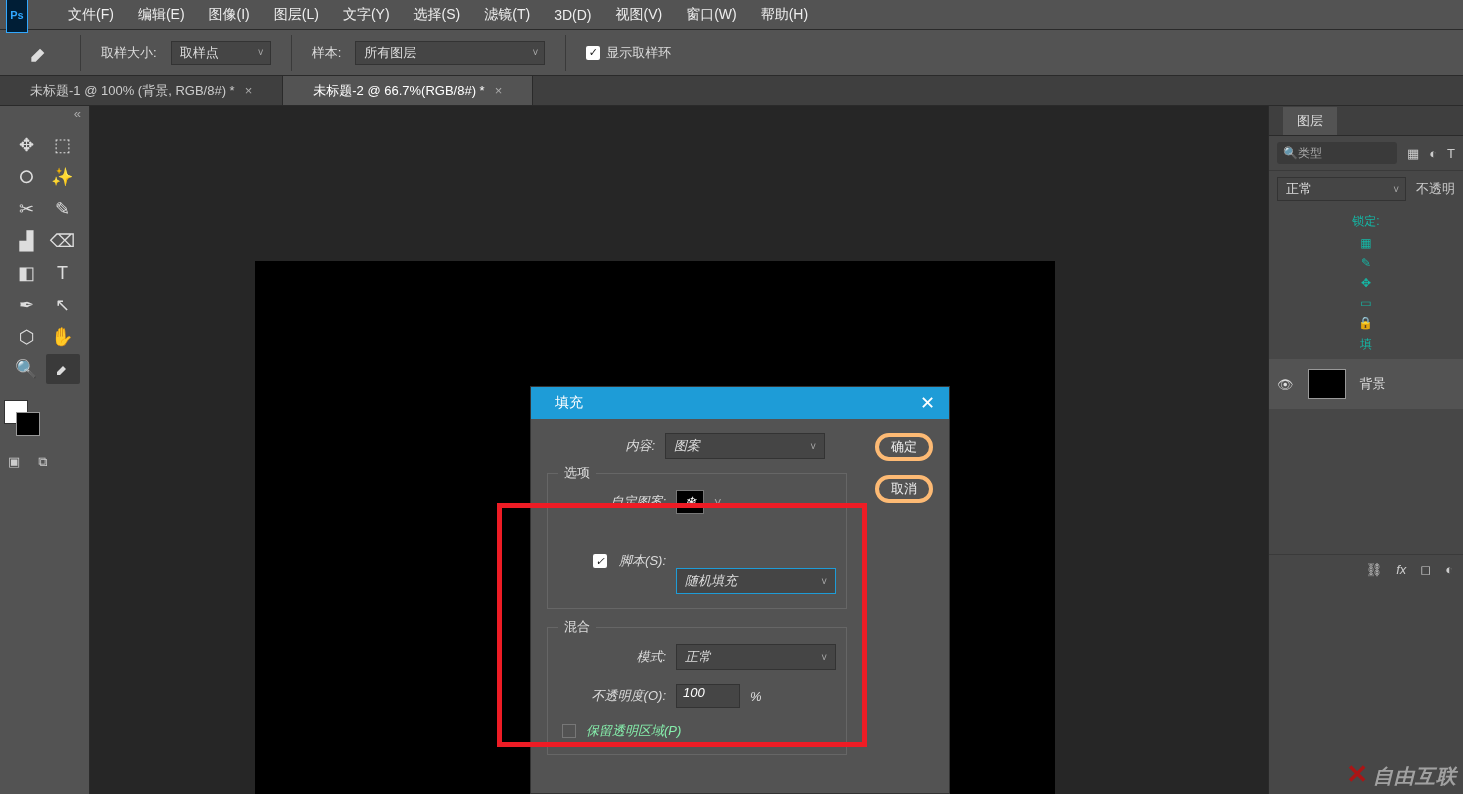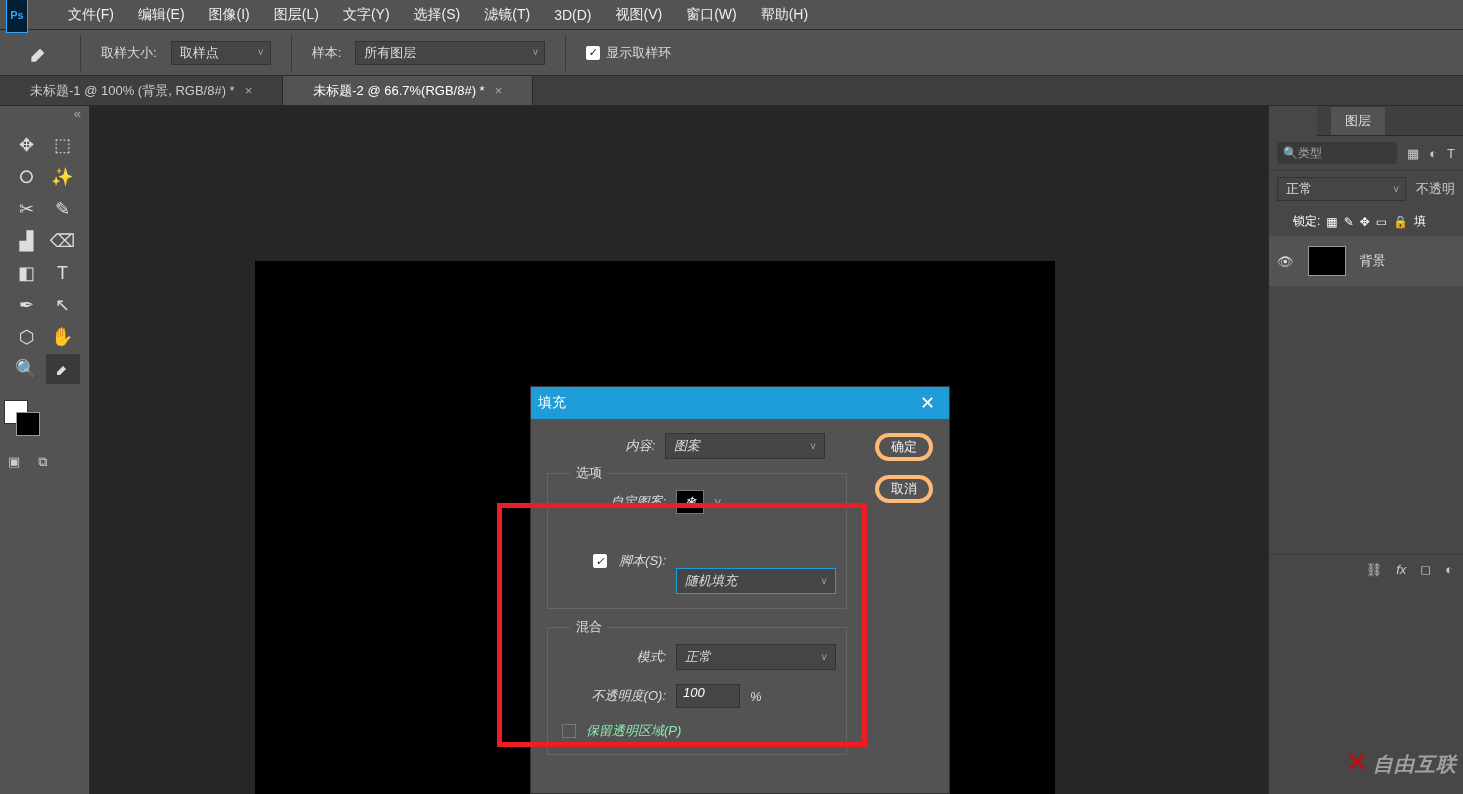--- a/index.html
+++ b/index.html
@@ -35,53 +35,53 @@
   .swatches{ position:relative; width:40px; height:40px; margin:10px 0 6px 4px;}
   .sw-f{ width:24px; height:24px; background:#fff; border:1px solid #333; position:absolute; top:0; left:0;}
   .sw-b{ width:24px; height:24px; background:#000; border:1px solid #999; position:absolute; top:12px; left:12px;}
   .bot-tools{ display:flex; gap:18px; padding-left:8px; margin-top:14px; color:#ccc;}
 
   .canvas-area{ flex:1; background:#262626; position:relative;}
   .canvas{ position:absolute; top:155px; left:165px; width:800px; height:600px; background:#000;}
 
   
   .right{ position:absolute; top:106px; right:0; width:195px; bottom:0; background:#474747; border-left:1px solid #2a2a2a;}
-  .panel-tab{ background:#3f3f3f; height:30px; display:flex; align-items:center; padding-left:14px; font-size:13px; border-bottom:1px solid #2a2a2a;margin-left:48px;}
+  .panel-tab{ background:#3f3f3f; height:30px; display:flex; align-items:center; padding-left:14px; font-size:13px; border-bottom:1px solid #2a2a2a;}
   .panel-tab span{ background:#535353; padding:5px 14px;}
   .filter-row{ display:flex; align-items:center; padding:6px 8px; gap:10px; border-bottom:1px solid #3a3a3a;}
   .filter-row .search{ flex:1; background:#3a3a3a; border-radius:3px; height:22px; display:flex; align-items:center; padding:0 6px; color:#aaa; font-size:12px;}
   .mini-icon{color:#ccc; font-size:13px;}
   .blend-row{ display:flex; align-items:center; padding:6px 8px; gap:10px; color:#ccc;}
   .blend-row .combo{flex:1; min-width:60px;}
-  .lock-row{ display:flex; align-items:center; gap:6px; padding:6px 24px; color:#ffffff; font-size:12px;}
+  .lock-row{ display:flex; align-items:center; gap:6px; padding:6px 24px; color:#14b8a6; font-size:12px;flex-direction:column;}
   .layer-item{ display:flex; align-items:center; gap:14px; padding:10px 8px; background:#535353;}
   .eye{ color:#ddd;}
   .thumb{ width:38px; height:30px; background:#000; border:1px solid #999;}
   .panel-bottom{ position:absolute; bottom:210px; left:0; right:0; height:30px; border-top:1px solid #3a3a3a; display:flex; align-items:center; justify-content:flex-end; gap:14px; padding-right:10px; color:#ccc;}
 
   
   .dialog{ position:absolute; top:386px; left:530px; width:420px; background:#535353; box-shadow:0 5px 20px rgba(0,0,0,.5); border:1px solid #333;}
-  .dlg-title{ height:32px; background:#1e9cd7; color:#fff; display:flex; align-items:center; padding-left:7px; font-size:14px; justify-content:space-between;}
+  .dlg-title{ height:32px; background:#1e9cd7; color:#fff; display:flex; align-items:center; padding-left:24px; font-size:14px; justify-content:space-between;}
   .dlg-title .x{ padding-right:14px; font-size:18px; cursor:pointer;}
   .dlg-body{ padding:14px 16px 20px 16px; position:relative;}
   .row{ display:flex; align-items:center; margin-bottom:14px; gap:10px;font-style:italic;}
   .row .lbl{ width:108px; text-align:right; color:#ddd;}
   .dcombo{ background:#454545; border:1px solid #333; height:26px; min-width:160px; display:flex; align-items:center; padding:0 8px; position:relative; color:#ddd;}
   .dcombo::after{content:"˅"; position:absolute; right:8px; color:#aaa; font-size:10px;}
   .dcombo.sel{ border:1px solid #1e9cd7;margin-top:40px;}
   .fieldset{ border:1px solid #666; padding:16px 10px 14px 10px; margin-bottom:18px; position:relative;}
-  .fieldset .legend{ position:absolute; top:-10px; left:22px; background:#535353; padding:0 6px; color:#ddd;}
+  .fieldset .legend{ position:absolute; top:-10px; left:10px; background:#535353; padding:0 6px; color:#ddd;}
   .btn{ width:58px; height:28px; border:4px solid #fdba74; border-radius:14px; display:flex; align-items:center; justify-content:center; color:#eee; cursor:pointer;}
   .btns{ position:absolute; top:14px; right:16px; display:flex; flex-direction:column; gap:14px;}
   .pattern-sw{width:28px; height:24px; background:#000; border:1px solid #777; display:flex; align-items:center; justify-content:center; color:#fff; font-size:14px;}
   .num-input{ background:#454545; border:1px solid #333; width:64px; height:24px; padding:0 6px; color:#fff;}
   .dimmed{ color:#86efac;}
   .redbox{ position:absolute; border:5px solid #ee1c25; pointer-events:none;}
 
-  .watermark{ position:absolute; bottom:16px; right:6px; color:#c8c8c8; font-size:20px; font-style:italic; font-weight:bold; opacity:.7; letter-spacing:1px;}
+  .watermark{ position:absolute; bottom:4px; right:6px; color:#c8c8c8; font-size:20px; font-style:italic; font-weight:bold; opacity:.7; letter-spacing:1px;}
   .watermark .x{ color:#d40000; font-size:26px; font-weight:900; font-style:normal; margin-right:4px;}
 </style>
 </head>
 <body>
 
 <div class="menubar">
   <div class="ps-logo">Ps</div>
   <div class="menu-item">文件(F)</div>
   <div class="menu-item">编辑(E)</div>
   <div class="menu-item">图像(I)</div>

